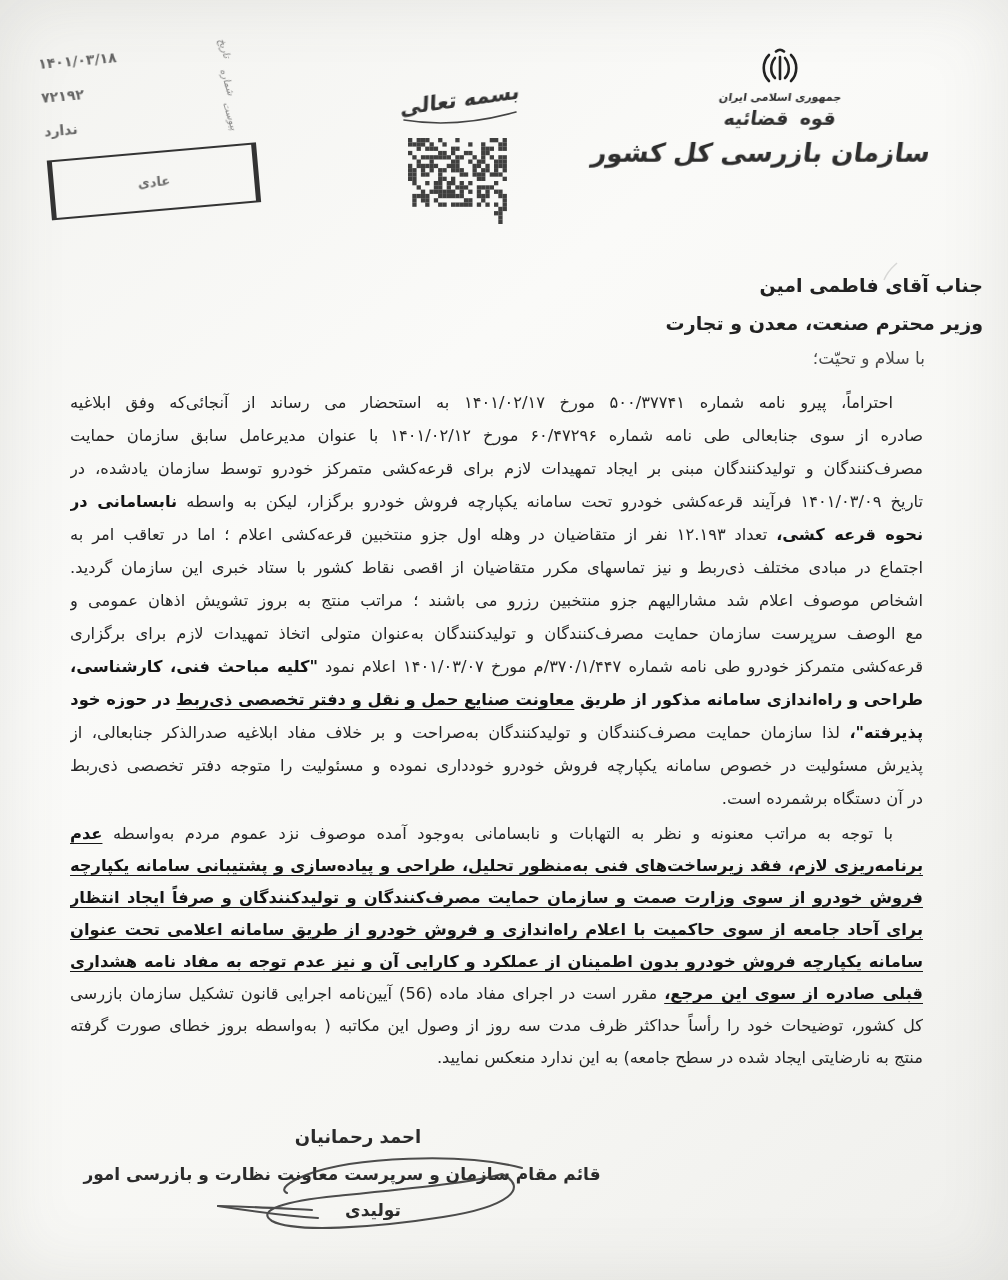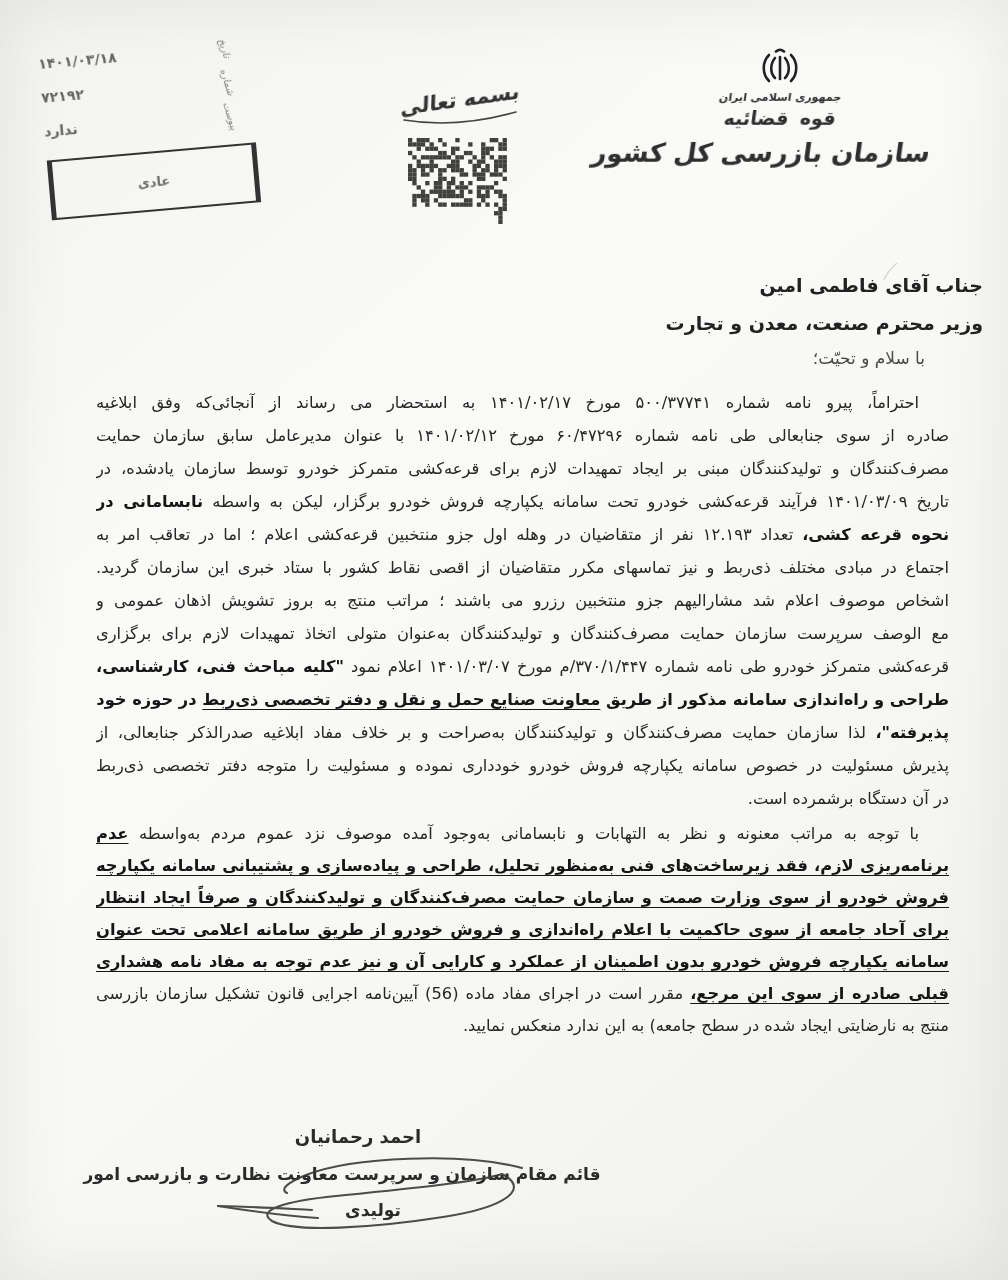--- a/index.html
+++ b/index.html
@@ -27,21 +27,21 @@
   .stamp .val{font-size:14px;color:#414141;letter-spacing:2px;filter:blur(.35px);font-weight:bold;opacity:.8;}
   .stamp .lbl{font-size:10px;font-style:italic;color:#5a5a5a;transform:rotate(78deg);filter:blur(.3px);opacity:.75;width:34px;text-align:center;}
   .cls-box{margin:12px 4px 0 14px;height:56px;border:2px solid #333;border-left-width:5px;border-right-width:5px;
     display:flex;align-items:center;justify-content:center;filter:blur(.25px);}
   .cls-box span{font-size:13px;letter-spacing:2px;color:#474747;font-weight:bold;opacity:.8;}
   
   .addr{position:absolute;right:25px;top:266px;text-align:right;margin-left:8px;}
   .addr .a1,.addr .a2{font-size:19px;font-weight:bold;line-height:38px;color:#222;}
   .addr .a3{font-size:17px;font-weight:500;color:#4a4a4a;margin:6px 58px 0 0;filter:blur(.2px);}
   
-  .para{position:absolute;left:96px;width:853px;direction:rtl;font-size:16.3px;color:#262626;}
+  .para{position:absolute;left:70px;width:853px;direction:rtl;font-size:16.3px;color:#262626;}
   .p1{top:386px;} .p2{top:818px;}
   .ln{height:33px;line-height:33px;text-align:justify;text-align-last:justify;overflow:hidden;white-space:nowrap;}
   .p2 .ln{height:32px;line-height:32px;}
   .ln.natural{text-align:right;text-align-last:right;}
   .ln.ind{padding-right:30px;}
   .b{font-weight:bold;color:#161616;}
   .u{text-decoration:underline;text-decoration-thickness:1.4px;text-underline-offset:4px;}
   
   .sig-name{position:absolute;left:358px;top:1126px;transform:translateX(-50%);font-size:18px;font-weight:bold;white-space:nowrap;text-align:right;}
   .sig-title{position:absolute;left:342px;top:1164px;transform:translateX(-50%);font-size:17px;font-weight:bold;white-space:nowrap;}
@@ -310,20 +310,21 @@
       <div class="ln"><span>پذیرش مسئولیت در خصوص سامانه یکپارچه فروش خودرو خودداری نموده و مسئولیت را متوجه دفتر تخصصی ذی‌ربط</span></div>
       <div class="ln natural"><span>در آن دستگاه برشمرده است.</span></div>
     </div>
   <div class="para p2">
       <div class="ln ind"><span>با توجه به مراتب معنونه و نظر به التهابات و نابسامانی به‌وجود آمده موصوف نزد عموم مردم به‌واسطه </span><span class="b u">عدم</span></div>
       <div class="ln"><span class="b u">برنامه‌ریزی لازم، فقد زیرساخت‌های فنی به‌منظور تحلیل، طراحی و پیاده‌سازی و پشتیبانی سامانه یکپارچه</span></div>
       <div class="ln"><span class="b u">فروش خودرو از سوی وزارت صمت و سازمان حمایت مصرف‌کنندگان و تولیدکنندگان و صرفاً ایجاد انتظار</span></div>
       <div class="ln"><span class="b u">برای آحاد جامعه از سوی حاکمیت با اعلام راه‌اندازی و فروش خودرو از طریق سامانه اعلامی تحت عنوان</span></div>
       <div class="ln"><span class="b u">سامانه یکپارچه فروش خودرو بدون اطمینان از عملکرد و کارایی آن و نیز عدم توجه به مفاد نامه هشداری</span></div>
       <div class="ln"><span class="b u">قبلی صادره از سوی این مرجع،</span><span> مقرر است در اجرای مفاد ماده (56) آیین‌نامه اجرایی قانون تشکیل سازمان بازرسی</span></div>
+      <div class="ln"><span>کل کشور، توضیحات خود را رأساً حداکثر ظرف مدت سه روز از وصول این مکاتبه ( به‌واسطه بروز خطای صورت گرفته</span></div>
       <div class="ln natural"><span>منتج به نارضایتی ایجاد شده در سطح جامعه) به این ندارد منعکس نمایید.</span></div>
     </div>
 
   <div class="sig-name">احمد رحمانیان</div>
   <div class="sig-title">قائم مقام سازمان و سرپرست معاونت نظارت و بازرسی امور</div>
   <div class="sig-title2">تولیدی</div>
   <svg class="sig-svg" width="340" height="110" viewBox="0 0 340 110">
     <g stroke="#3a3a3a" stroke-width="2.1" fill="none" stroke-linecap="round" opacity=".9">
       <path d="M322 20 C 262 4, 152 9, 106 27 C 89 34, 79 41, 87 45"></path>
       <path d="M302 26 C 330 40, 308 59, 243 69 C 173 80, 94 85, 72 73 C 55 62, 86 53, 136 48 C 206 41, 278 34, 302 26"></path>

